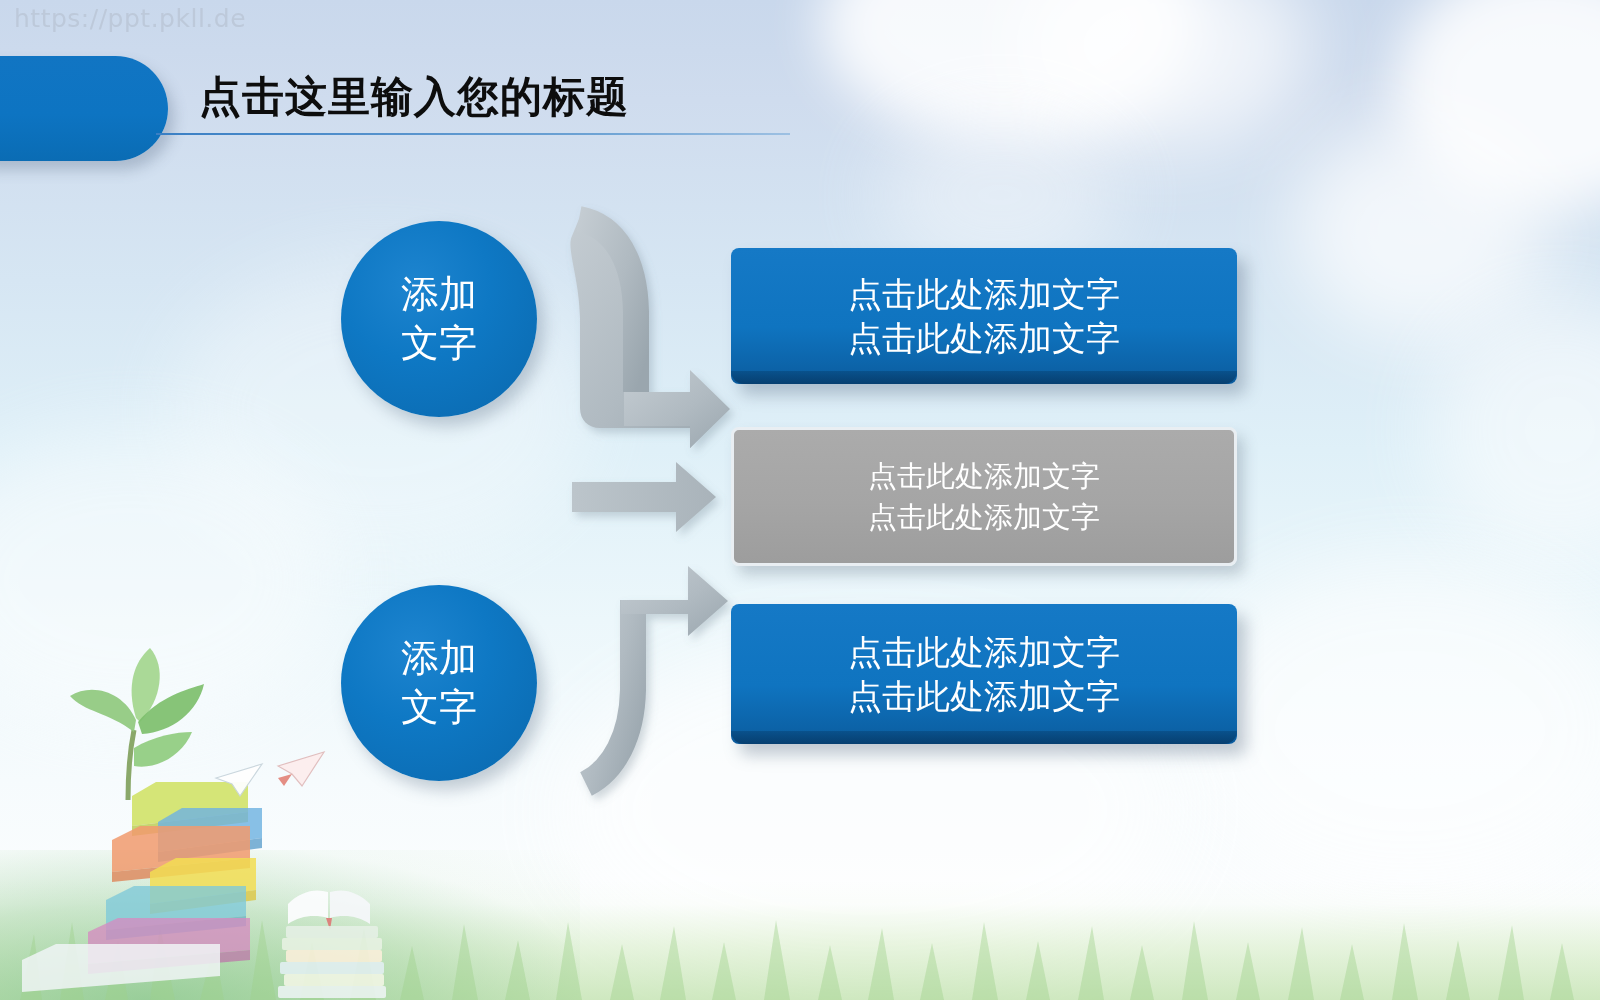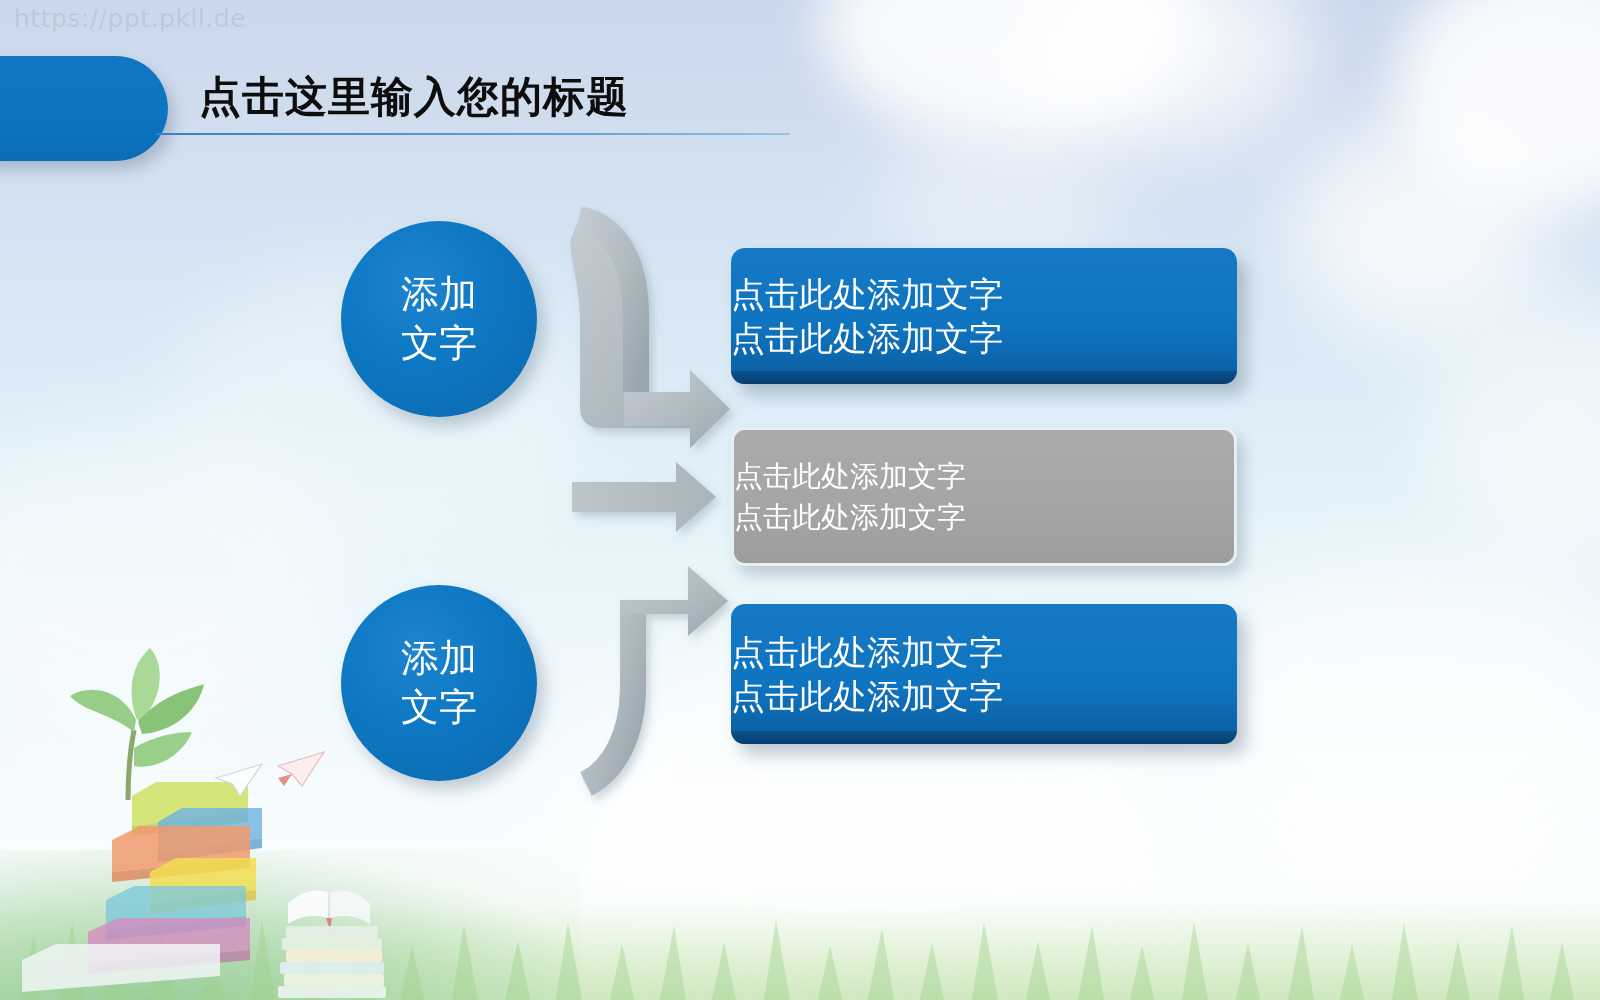--- a/index.html
+++ b/index.html
@@ -62,22 +62,22 @@
     display:flex;flex-direction:column;align-items:center;justify-content:center;
     color:#ffffff;font-size:38px;line-height:1.28;text-align:center;
     font-family:"DejaVu Sans","Liberation Sans",sans-serif;
   }
   .circle-1{left:341px;top:221px;}
   .circle-2{left:341px;top:585px;}
   .circle .ln{display:block;}
 
   
   .box{
-    position:absolute;border-radius:14px;
-    display:flex;flex-direction:column;align-items:flex-start;justify-content:center;
+    position:absolute;border-radius:8px;
+    display:flex;flex-direction:column;align-items:center;justify-content:center;
     text-align:center;color:#ffffff;
     font-family:"DejaVu Sans","Liberation Sans",sans-serif;
   }
   .box .ln{display:block;white-space:nowrap;}
 
   .box-blue{
     background:linear-gradient(to bottom,#1579c6 0%,#0f74c0 58%,#0c63a8 88%,#0a5a9c 100%);
     box-shadow:9px 11px 16px rgba(85,105,130,.35);
     font-size:34px;line-height:1.30;
   }

